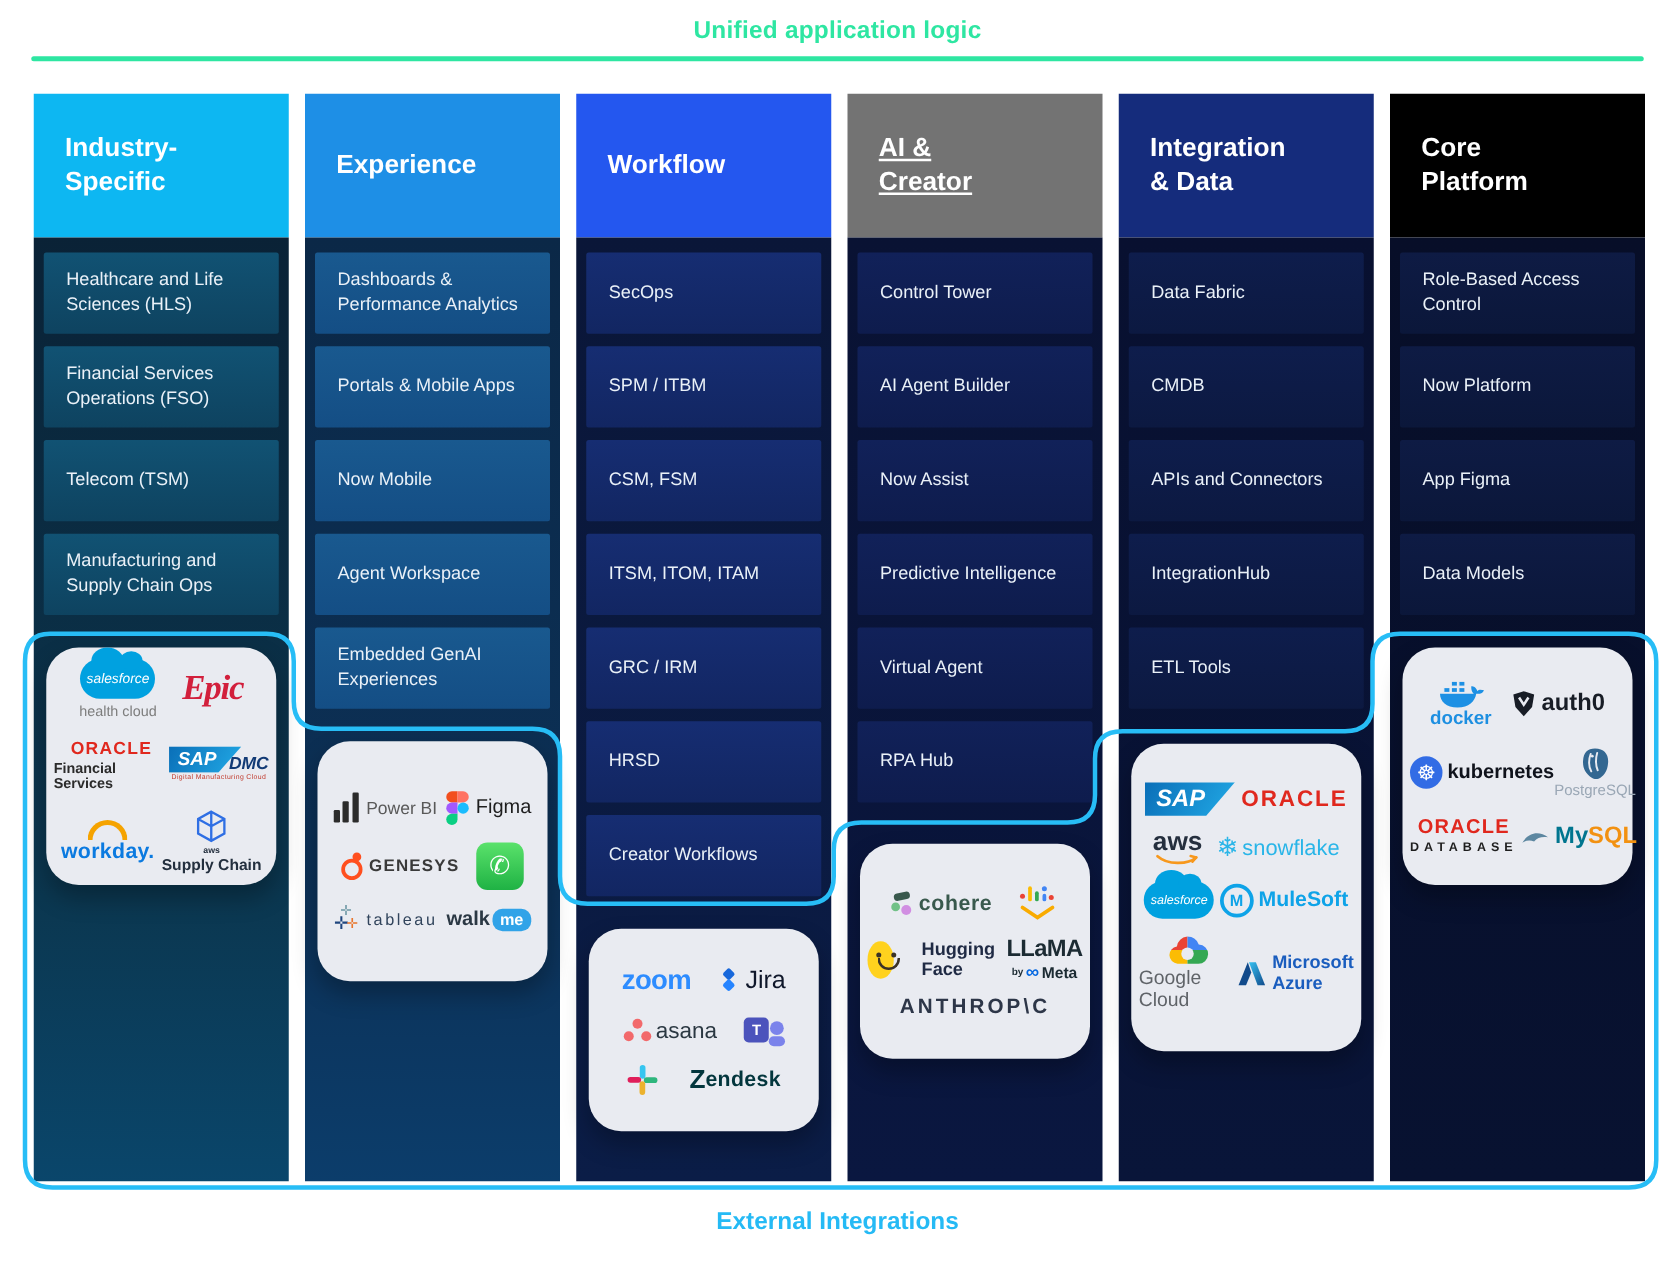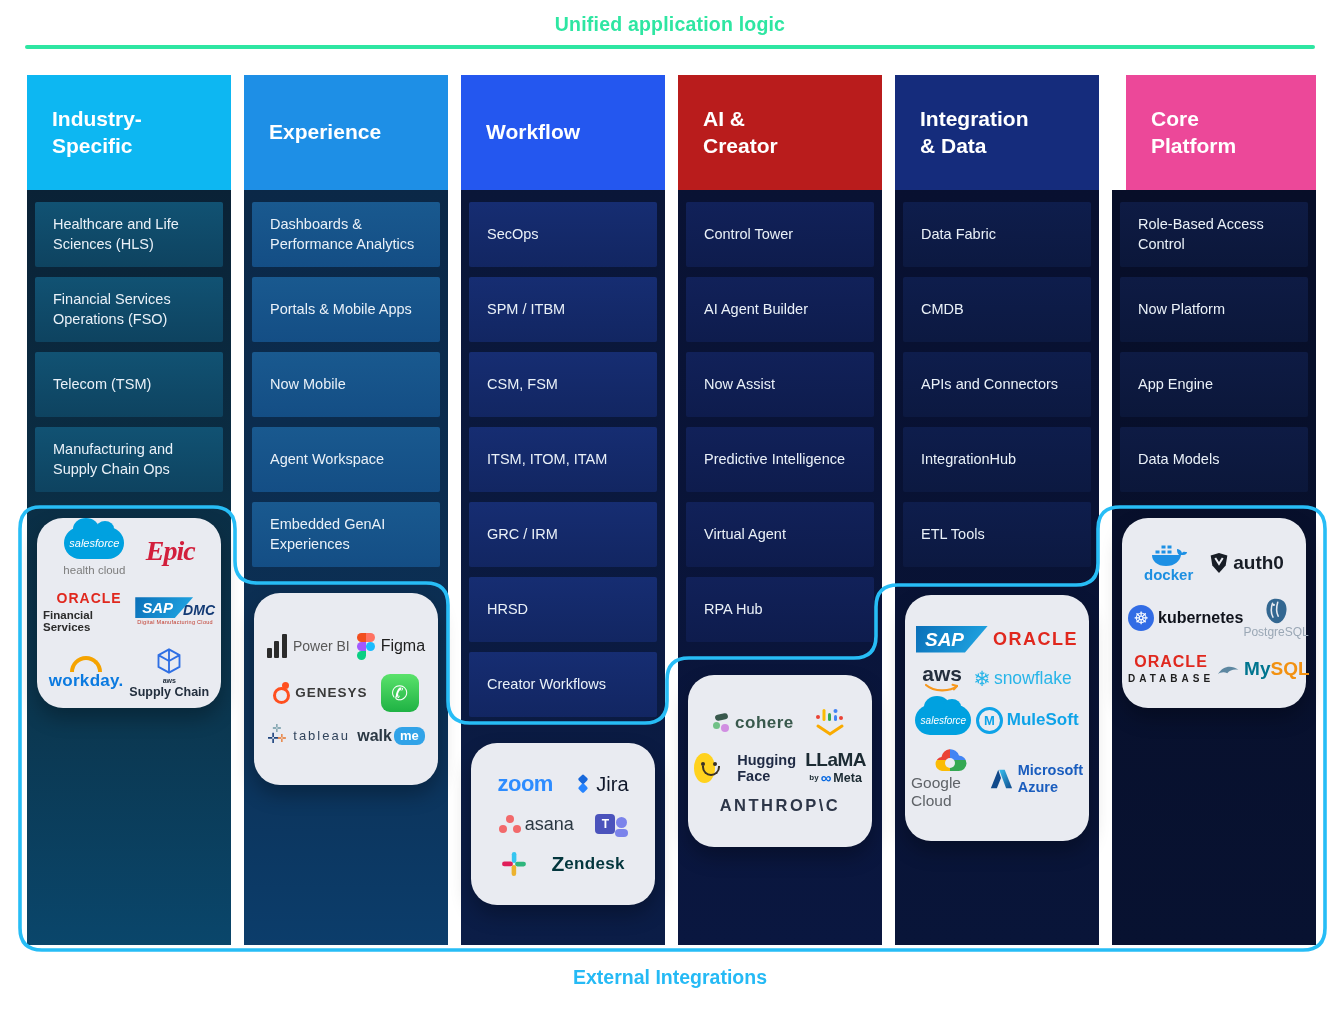--- a/index.html
+++ b/index.html
@@ -30,27 +30,27 @@
   
   .c0 .col-header { background:#0db7f2; }
   .c0 .col-body   { background:linear-gradient(180deg,#0a2236 0%,#0b3750 70%,#0a466b 100%); }
   .c0 .item       { background:linear-gradient(180deg,#115273,#0e4360); }
   .c1 .col-header { background:#1e8fe6; }
   .c1 .col-body   { background:linear-gradient(180deg,#0b2847 0%,#0c3157 70%,#0c3d6b 100%); }
   .c1 .item       { background:linear-gradient(180deg,#19598f,#144e85); }
   .c2 .col-header { background:#2457ef; }
   .c2 .col-body   { background:linear-gradient(180deg,#0a1638,#0b1d47); }
   .c2 .item       { background:linear-gradient(180deg,#162d72,#122662); }
-  .c3 .col-header { background:#b91c1c; }
+  .c3 .col-header { background:#737373;text-decoration:underline; }
   .c3 .col-body   { background:linear-gradient(180deg,#091233,#0a1740); }
   .c3 .item       { background:linear-gradient(180deg,#112159,#0e1c4d); }
   .c4 .col-header { background:#152c7c; }
   .c4 .col-body   { background:linear-gradient(180deg,#081030,#091539); }
   .c4 .item       { background:linear-gradient(180deg,#0e1d4c,#0c1941); }
-  .c5 .col-header { background:#ec4899;margin-left:14px; }
+  .c5 .col-header { background:#000000; }
   .c5 .col-body   { background:linear-gradient(180deg,#070e28,#081231); }
   .c5 .item       { background:linear-gradient(180deg,#0e1b44,#0b173a); }
 
   
   .lbox { margin:26px 10px 0 10px; background:#e9ebf1; border-radius:26px;
           box-shadow:0 10px 20px rgba(0,0,0,.28);
           display:flex; flex-direction:column; justify-content:center; gap:14px;
           padding:12px 6px; }
   .lb-c0 { height:190px; }
   .lb-c1 { height:192px; }
@@ -545,21 +545,21 @@
         <span>Platform</span>
       </div>
       <div class="col-body">
         <div class="item">
             <span>Role-Based Access Control</span>
           </div>
         <div class="item">
             <span>Now Platform</span>
           </div>
         <div class="item">
-            <span>App Engine</span>
+            <span>App Figma</span>
           </div>
         <div class="item">
             <span>Data Models</span>
           </div>
         <div class="lbox lb-c5">
           <div class="lrow">
             <div class="lcell" style="gap:0">
               <svg width="38" height="26" viewBox="0 0 38 26">
                 <path d="M2 13 h31 c3 0 4 -2 4 -3 c-1.5 0 -4 -1 -5 1 c-1 -3 -3 -4 -5 -4 c0 2 0 4 2 6 H2 c0 6 5 11 14 11 c9 0 14 -5 15 -11" fill="#1d90e4"></path>
                 <g fill="#1d90e4" stroke="#e9ebf1" stroke-width="1">

